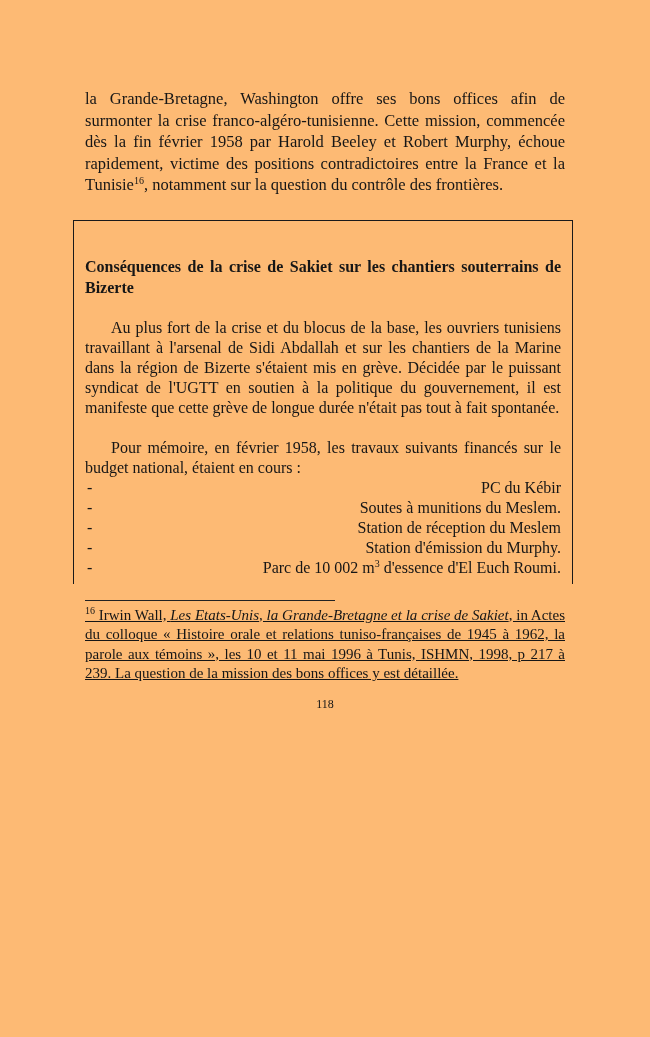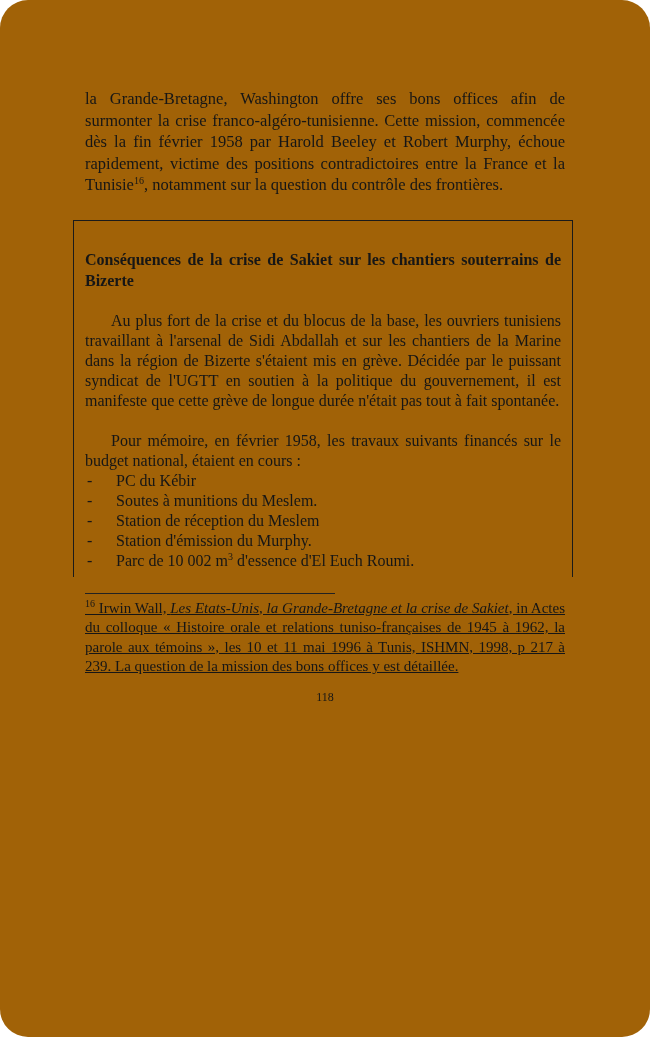--- a/index.html
+++ b/index.html
@@ -11,23 +11,22 @@
     width: 650px;
     height: 1037px;
     position: relative;
     font-family: "Liberation Serif", "DejaVu Serif", serif;
     color: #161616;
     -webkit-font-smoothing: antialiased;
   }
   .sheet {
     position: absolute;
     inset: 0;
-    background: #a16207;
+    background: #fdba74;
     overflow: hidden;
-    border-radius: 28px;
   }
   .content {
     position: absolute;
     left: 85px;
     top: 88px;
     width: 480px;
   }
   p { margin: 0; }
   .body-text {
     font-size: 16.5px;
@@ -40,41 +39,41 @@
     vertical-align: baseline;
     position: relative;
     top: -6px;
   }
   .inset-box {
     margin-top: 24px;
     margin-left: -12px;
     margin-right: -8px;
     border: 1.5px solid #1a1a1a;
     border-bottom: none;
-    padding: 28px 11px 6px 11px;
+    padding: 35px 11px 6px 11px;
     font-size: 16px;
     line-height: 20px;
     text-align: justify;
   }
   .box-title {
     font-weight: bold;
     line-height: 21px;
     margin-bottom: 20px;
   }
   .indent { text-indent: 26px; }
   .gap-above { margin-top: 20px; }
   .list-row {
     display: flex;
     align-items: flex-start;
   }
   .dash {
     flex: 0 0 29px;
     padding-left: 2px;
   }
-  .item-text { flex: 1 1 auto; text-align: left; }
+  .item-text { flex: 1 1 auto; text-align: right; }
   sup.cube {
     font-size: 10px;
     line-height: 0;
     vertical-align: baseline;
     position: relative;
     top: -6px;
   }
   .footnote-rule {
     margin-top: 16px;
     width: 250px;

